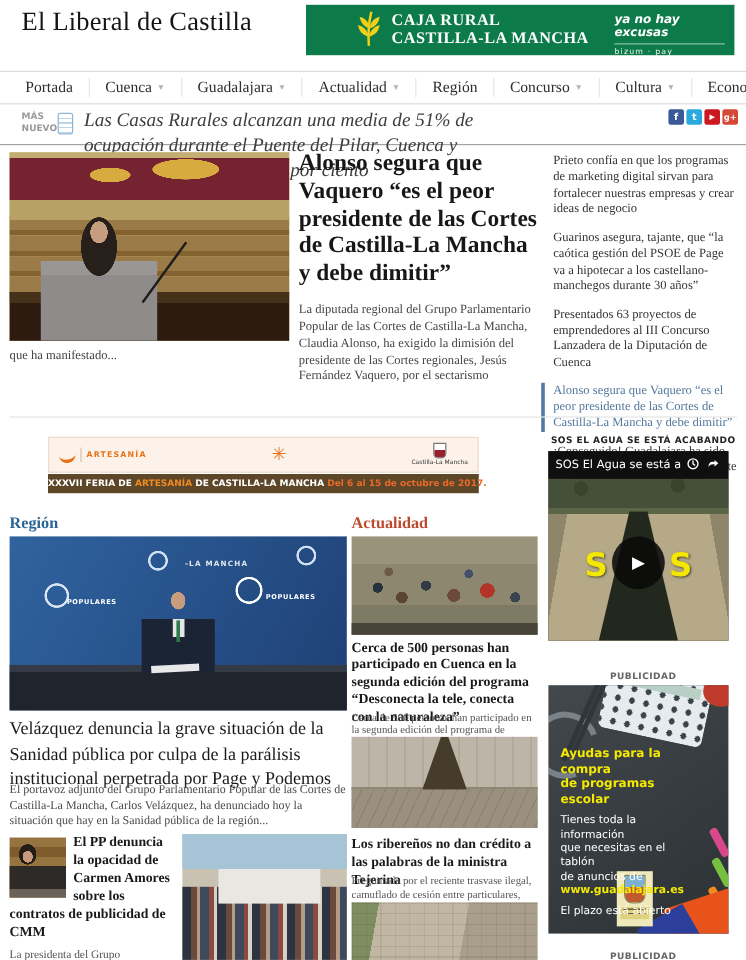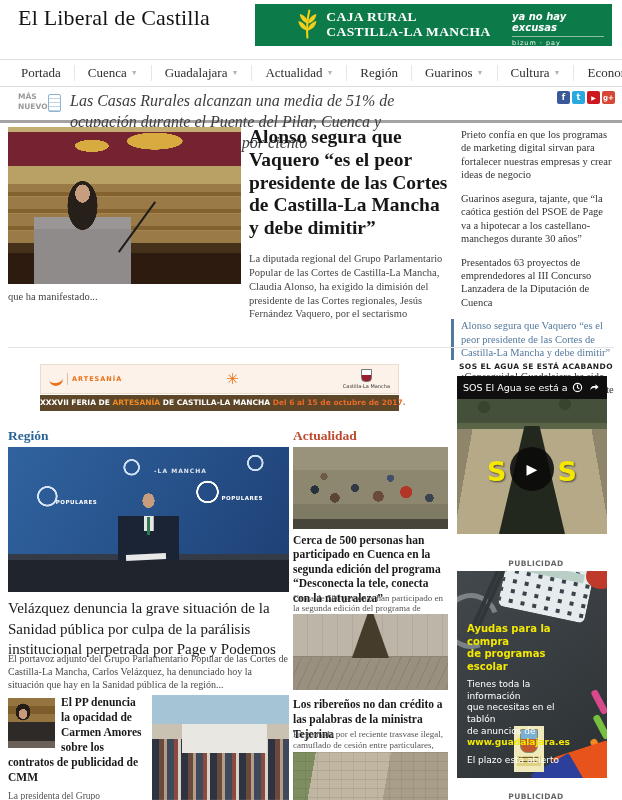--- a/index.html
+++ b/index.html
@@ -21,21 +21,21 @@
               border-top:1px solid rgba(255,255,255,.55);margin-top:3px;padding-top:2px;letter-spacing:1px;}
 
   
   .nav{left:0;top:59px;width:622px;height:28px;border-top:1px solid #ddd;border-bottom:1px solid #ddd;
        display:flex;align-items:center;padding-left:8px;box-sizing:border-box;font-size:13px;color:#2e2e2e;}
   .nav-item{padding:0 13px;border-left:1px solid #e7e7e7;cursor:pointer;white-space:nowrap;}
   .nav-item:first-child{border-left:none;}
   .caret{font-size:7px;color:#b3b3b3;margin-left:4px;vertical-align:2px;}
 
   
-  .ticker{left:0;top:87px;width:622px;height:33px;border-bottom:3px solid #a3a3a3;}
+  .ticker{left:0;top:87px;width:622px;height:33px;border-bottom:1px solid #a3a3a3;}
   .ticker-badge{left:18px;top:5px;font-family:"DejaVu Sans",sans-serif;font-size:7.5px;font-weight:bold;
                 color:#9a9a9a;line-height:1.3;text-transform:uppercase;}
   .ticker-icon{left:48px;top:7px;width:11px;height:16px;border:1px solid #8fb4d2;border-radius:2px;
                background:repeating-linear-gradient(to bottom,transparent 0 3px,#bcd4e6 3px 4px);}
   .ticker-text{left:70px;top:4px;width:348px;font-style:italic;font-size:16px;line-height:1.3;color:#3d3d3d;cursor:pointer;}
   .social{left:557px;top:4px;display:flex;gap:2px;}
   .soc{width:13px;height:13px;border-radius:2px;color:#fff;font-family:"DejaVu Sans",sans-serif;
        font-size:8px;font-weight:bold;display:flex;align-items:center;justify-content:center;cursor:pointer;}
   .fb{background:#3b5998}.tw{background:#2aa9e0}.yt{background:#cc181e;font-size:6px}.gp{background:#d34836;font-size:7px}
 
@@ -251,21 +251,21 @@
       <div class="banner-pay">bizum · pay</div>
     </div>
   </div>
 
   <div class="abs nav">
     <span class="nav-item"><span>Portada</span></span>
     <span class="nav-item"><span>Cuenca</span><span class="caret">▼</span></span>
     <span class="nav-item"><span>Guadalajara</span><span class="caret">▼</span></span>
     <span class="nav-item"><span>Actualidad</span><span class="caret">▼</span></span>
     <span class="nav-item"><span>Región</span></span>
-    <span class="nav-item"><span>Guarinos</span><span class="caret">▼</span></span>
+    <span class="nav-item"><span>Concurso</span><span class="caret">▼</span></span>
     <span class="nav-item"><span>Cultura</span><span class="caret">▼</span></span>
     <span class="nav-item"><span>Economía</span></span>
 
   </div>
 
   <div class="abs ticker">
     <div class="abs ticker-badge">
       <span>MÁS</span><br>
       <span>NUEVO</span>
     </div>

